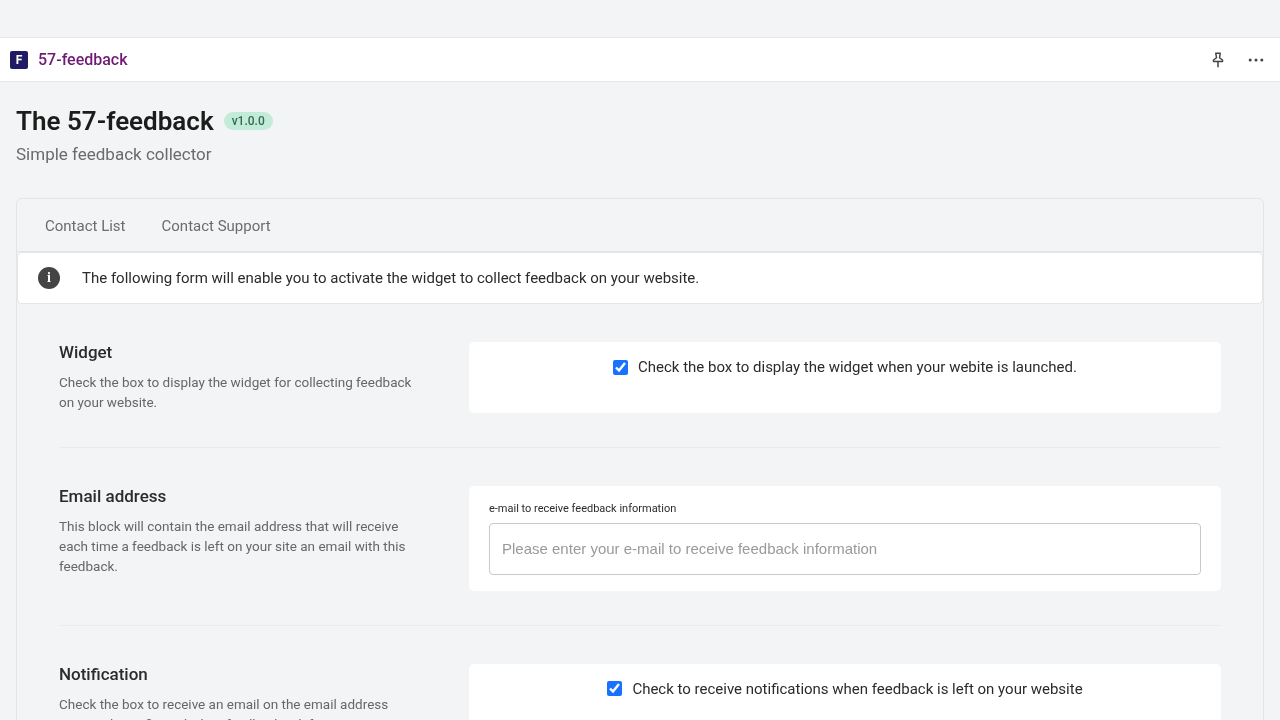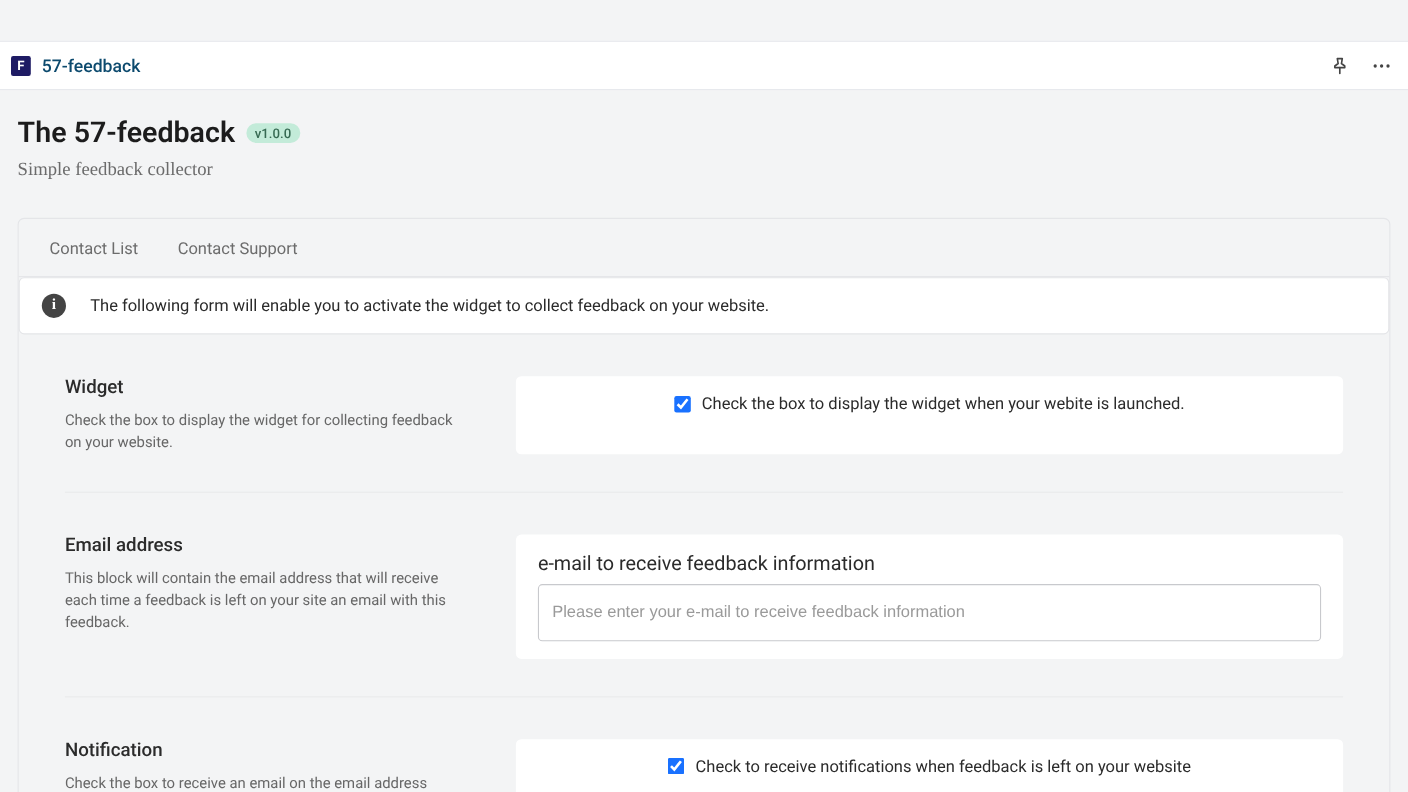--- a/index.html
+++ b/index.html
@@ -29,21 +29,21 @@
     color: #fff;
     font-size: 12px;
     font-weight: 700;
     display: flex; align-items: center; justify-content: center;
     border-radius: 2px;
     margin-right: 10px;
   }
   .topbar-title {
     font-size: 16px;
     font-weight: 500;
-    color: #0c4a6e;
+    color: #701a75;
     flex: 0 0 auto;
   }
   .topbar-right { margin-left: auto; display: flex; align-items: center; gap: 14px; }
   .icon-btn {
     width: 24px; height: 24px;
     display: flex; align-items: center; justify-content: center;
     cursor: pointer;
     color: #444;
   }
   .icon-btn svg { display: block; }
@@ -66,21 +66,20 @@
     color: #376a53;
     font-size: 12px;
     font-weight: 500;
     padding: 2px 8px;
     border-radius: 10px;
   }
   .page-subtitle {
     margin-top: 8px;
     font-size: 17px;
     color: #6b6b6b;
-    font-family: Liberation Serif, serif;
   }
 
   
   .card {
     margin-top: 34px;
     background: #f3f4f5;
     border: 1px solid #e4e5e8;
     border-radius: 6px 6px 0 0;
   }
   .tabs {
@@ -149,21 +148,21 @@
   
   .check-row { display: flex; align-items: center; gap: 10px; justify-content: center; }
   .checkbox {
     width: 15px; height: 15px;
     accent-color: #1971ff;
   }
   .check-label { font-size: 15px; color: #2b2b2b; }
 
   
   .field-label {
-    font-size: 18px;
+    font-size: 11px;
     color: #2b2b2b;
     margin-bottom: 8px;
   }
   .text-input {
     width: 100%;
     height: 52px;
     border: 1px solid #c8c9cd;
     border-radius: 4px;
     padding: 0 12px;
     font-size: 15px;

